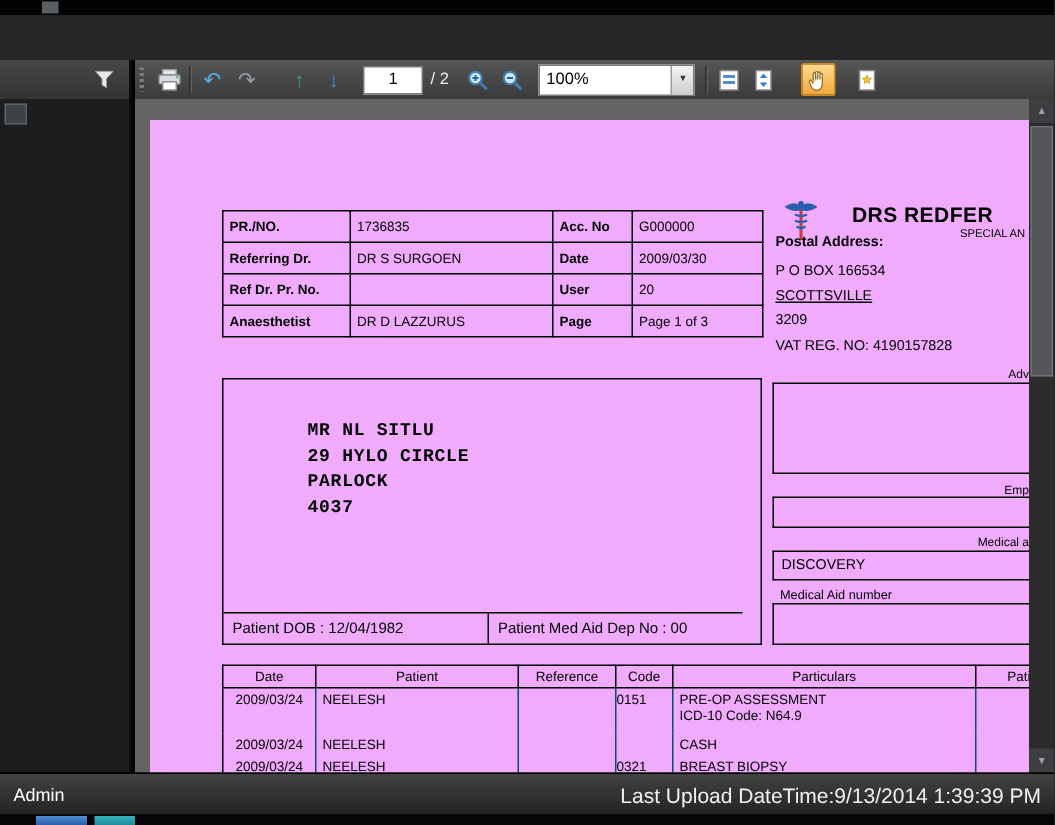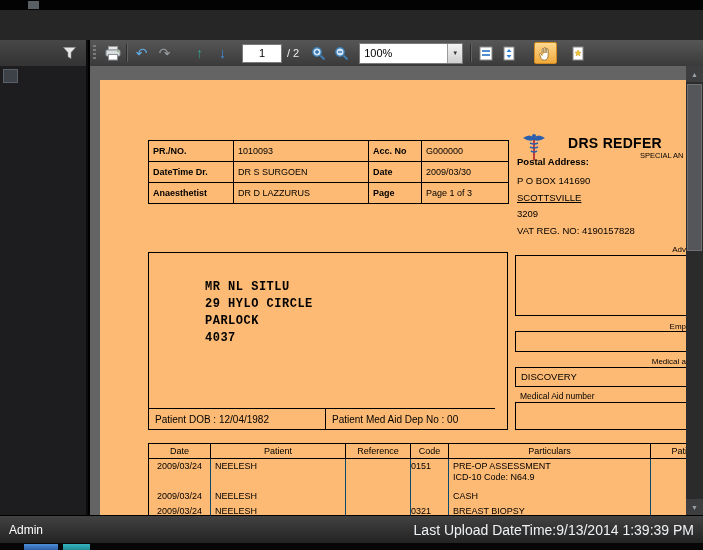--- a/index.html
+++ b/index.html
@@ -36,21 +36,21 @@
   .zoom-text{flex:1;padding-left:4px;font-size:11px;color:#000;}
   .combo-btn{width:15px;height:100%;background:linear-gradient(#f4f4f4,#cfcfcf);
       border-left:1px solid #9a9a9a;display:flex;align-items:center;justify-content:center;
       font-size:6px;color:#333;box-sizing:border-box;}
 
   
   .sidebar{position:absolute;left:0;top:66px;width:88px;height:449px;background:#1d1d1f;
       border-right:2px solid #0c0c0c;box-sizing:border-box;}
   .sidebar-chip{position:absolute;left:3px;top:3px;width:13px;height:12px;background:#3c4248;border:1px solid #5a6067;}
   .viewport{position:absolute;left:90px;top:66px;width:596px;height:449px;background:#646464;overflow:hidden;}
-  .page{position:absolute;left:10px;top:14px;width:592px;height:470px;background:#fdba74;color:#000;}
+  .page{position:absolute;left:10px;top:14px;width:592px;height:470px;background:#f0abfc;color:#000;}
 
   
   .info-table{position:absolute;left:48px;top:60px;border-collapse:collapse;table-layout:fixed;font-size:9px;color:#000;}
   .info-table td{border:1px solid #000;height:20px;padding:0 0 0 4px;vertical-align:middle;overflow:hidden;}
   .info-lbl{font-weight:bold;}
 
   
   .caduceus{position:absolute;left:420px;top:52px;}
   .prac-name{position:absolute;left:468px;top:55px;font-size:14px;font-weight:bold;letter-spacing:.3px;white-space:nowrap;}
   .prac-sub{position:absolute;left:540px;top:71px;font-size:7.5px;white-space:nowrap;}
@@ -219,29 +219,35 @@
       <table class="info-table">
         <colgroup>
             <col style="width:85px">
             <col style="width:135px">
             <col style="width:53px">
             <col style="width:87px">
           </colgroup>
         <tbody>
             <tr>
           <td class="info-lbl">PR./NO.</td>
-          <td>1010093</td>
+          <td>1736835</td>
           <td class="info-lbl">Acc. No</td>
           <td>G000000</td>
         </tr>
         <tr>
-          <td class="info-lbl">DateTime Dr.</td>
+          <td class="info-lbl">Referring Dr.</td>
           <td>DR S SURGOEN</td>
           <td class="info-lbl">Date</td>
           <td>2009/03/30</td>
+        </tr>
+        <tr>
+          <td class="info-lbl">Ref Dr. Pr. No.</td>
+          <td></td>
+          <td class="info-lbl">User</td>
+          <td>20</td>
         </tr>
         <tr>
           <td class="info-lbl">Anaesthetist</td>
           <td>DR D LAZZURUS</td>
           <td class="info-lbl">Page</td>
           <td>Page 1 of 3</td>
         </tr>
       </tbody>
         </table>
 
@@ -249,21 +255,21 @@
         <line x1="13" y1="5" x2="13" y2="28" stroke="#c23b3b" stroke-width="2"></line>
         <path d="M2 6 Q9 1 13 6 Q17 1 24 6 Q18 10 13 8 Q8 10 2 6" fill="#2b5fad"></path>
         <path d="M9 11 Q13 13 17 11" stroke="#2b5fad" fill="none" stroke-width="1.6"></path>
         <path d="M9 15 Q13 17 17 15" stroke="#2b5fad" fill="none" stroke-width="1.6"></path>
         <path d="M10 19 Q13 21 16 19" stroke="#2b5fad" fill="none" stroke-width="1.6"></path>
         <circle cx="13" cy="4" r="2" fill="#2b5fad"></circle>
       </svg>
       <div class="prac-name">DRS REDFER</div>
       <div class="prac-sub">SPECIAL AN</div>
       <div class="prac-postal-lbl">Postal Address:</div>
-      <div class="prac-line pl1">P O BOX 141690</div>
+      <div class="prac-line pl1">P O BOX 166534</div>
       <div class="prac-line pl2">SCOTTSVILLE</div>
       <div class="prac-line pl3">3209</div>
       <div class="prac-line pl4">VAT REG. NO: 4190157828</div>
 
       <div class="patient-box">
         <div class="patient-address">
           <div>MR NL SITLU</div>
           <div>29 HYLO CIRCLE</div>
           <div>PARLOCK</div>
           <div>4037</div>

